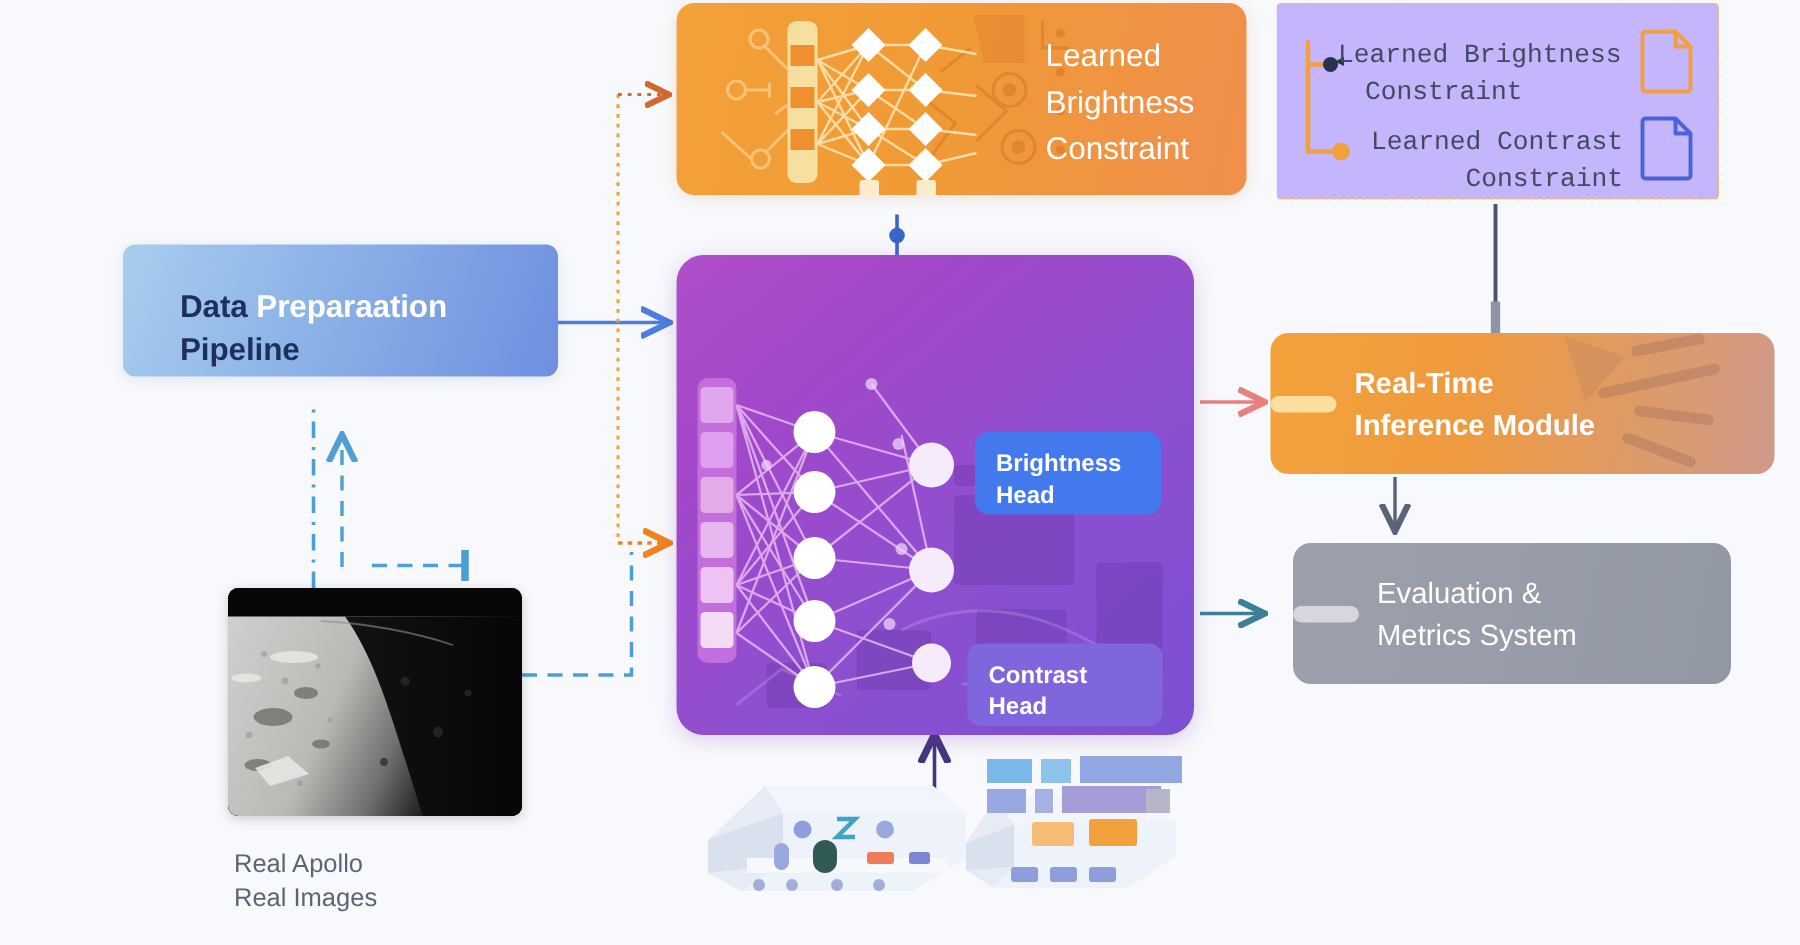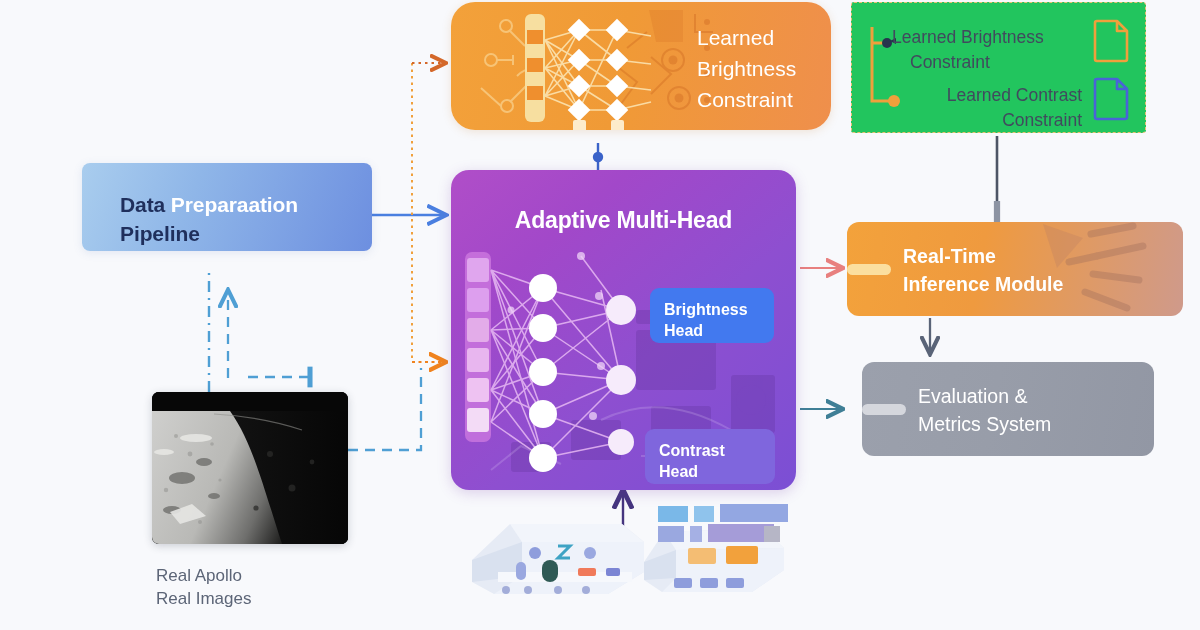--- a/index.html
+++ b/index.html
@@ -26,36 +26,37 @@
     position:absolute;left:38px;top:27px;right:14px;
     font-size:21px;font-weight:bold;line-height:29px;
     letter-spacing:-.1px;
   }
   .navy{color:#1f2f5c;}
   .whitetxt{color:#ffffff;}
 
   
   #brightness-constraint{
     left:451px;top:2px;width:380px;height:128px;
-    border-radius:24px;
+    border-radius:12px;
     background:linear-gradient(100deg,#f3a13a 0%,#f09a36 45%,#ef8f4c 100%);
     overflow:hidden;
     box-shadow:0 2px 10px rgba(200,130,50,.18);
   }
   #brightness-constraint .bc-label{
     position:absolute;left:246px;top:20px;width:135px;
     color:#fff;font-size:21px;line-height:31px;font-weight:400;
   }
 
   
   #legend{
     left:851px;top:2px;width:295px;height:131px;
-    background:#22c55e;
+    background:#c4b5fd;
     border:1px dashed #e9bf72;
     border-radius:3px;
+    font-family:Liberation Mono, monospace;
   }
   #legend .lg-row{position:absolute;left:40px;width:190px;}
   #legend .lg-text{
     color:#414a5e;font-size:17.5px;line-height:25px;font-weight:400;
   }
   #lg-row-0{top:22px;}
   #lg-row-1{top:80px;text-align:right;}
   .doc-icon{position:absolute;right:14px;}
 
   
@@ -333,21 +334,21 @@
         <circle cx="92" cy="288" r="14"></circle>
       </g>
       <g fill="#f6ebfb">
         <circle cx="170" cy="140" r="15"></circle>
         <circle cx="170" cy="210" r="15"></circle>
         <circle cx="170" cy="272" r="13"></circle>
       </g>
     </svg>
 
     <div id="nn-title">
-      <span>Adaptive Multi-Head</span><br>
+      <br>
     </div>
   </div>
 
   <div class="node head-box" id="brightness-head">
     <span>Brightness</span><br>
     <span>Head</span>
   </div>
   <div class="node head-box" id="contrast-head">
     <span>Contrast</span><br>
     <span>Head</span>

